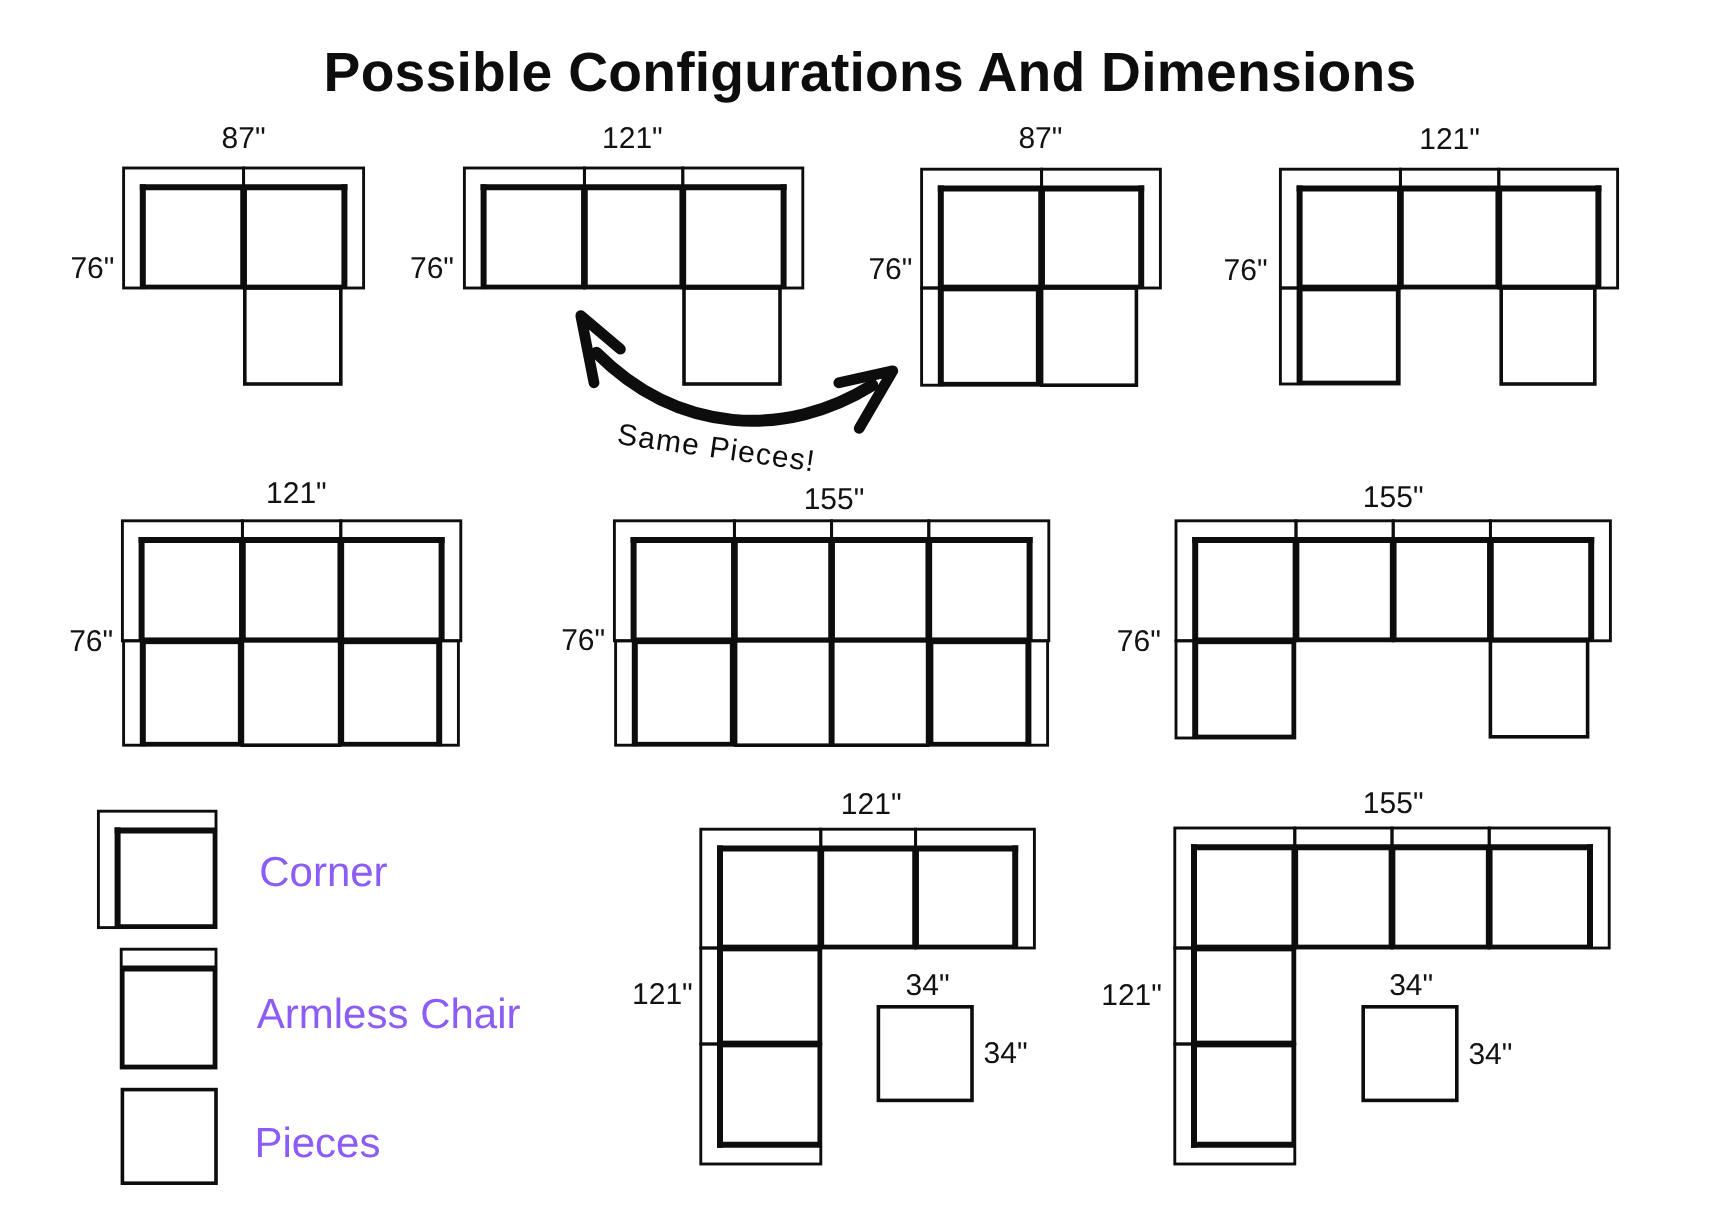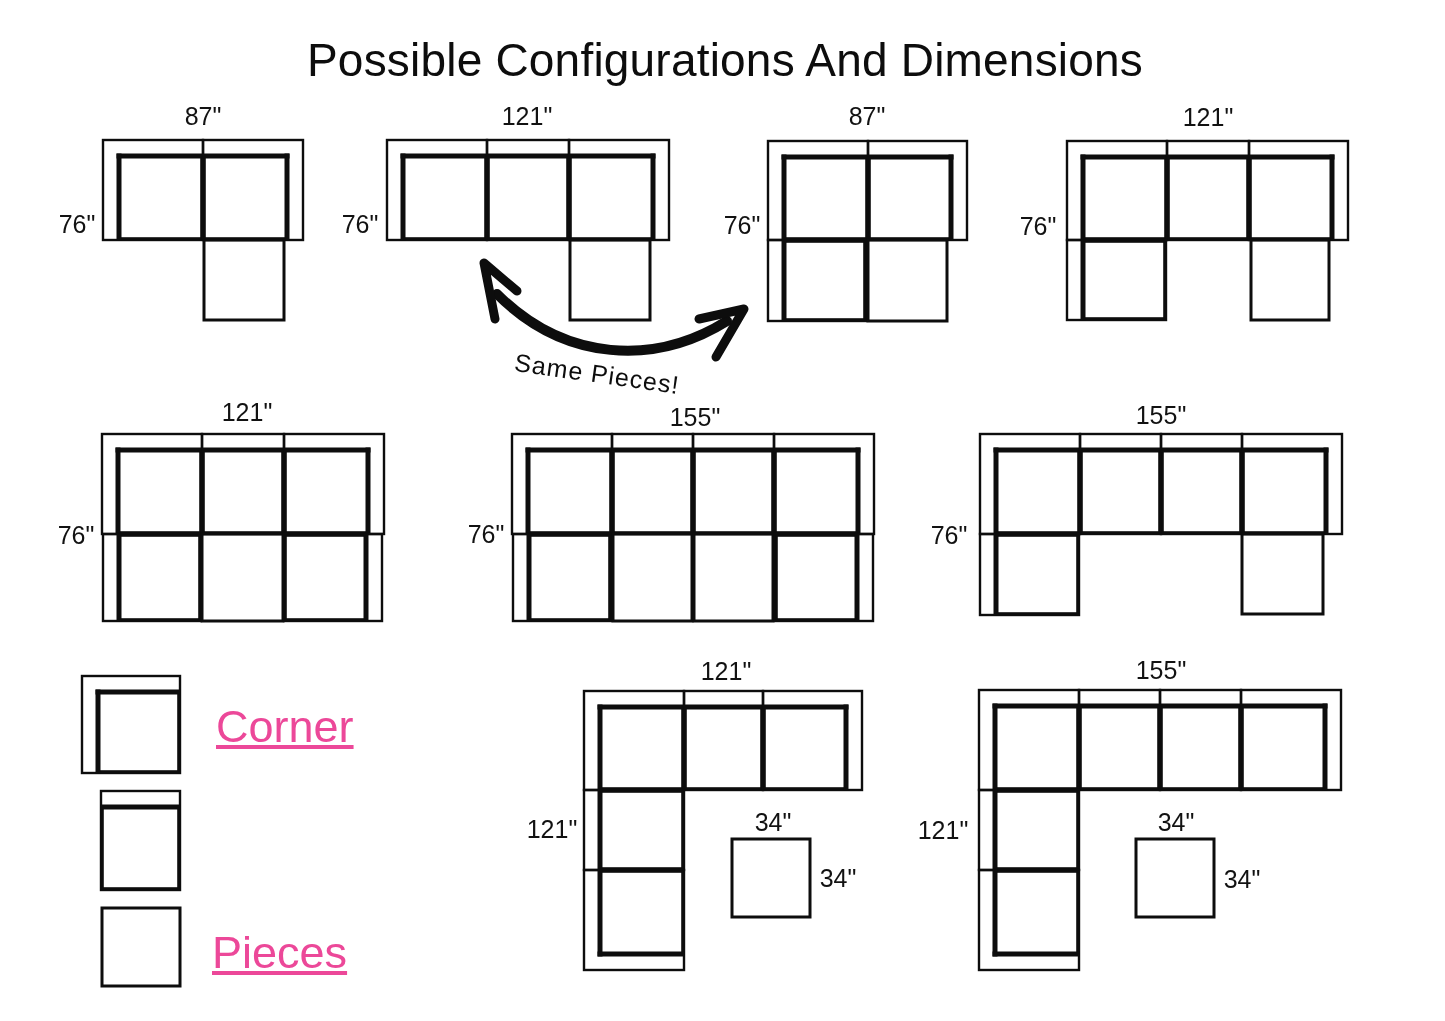--- a/index.html
+++ b/index.html
@@ -1,25 +1,25 @@
 <!DOCTYPE html>
 <html><head>
 <meta charset="utf-8">
 <style>
   html,body{margin:0;padding:0;background:#ffffff;}
   body{width:1445px;height:1021px;position:relative;overflow:hidden;
        font-family:"Liberation Sans",sans-serif;color:#0d0d0d;}
   .stage{position:absolute;left:0;top:0;width:1445px;height:1021px;}
   #diagram-svg{position:absolute;left:0;top:0;}
   .title{position:absolute;left:725px;top:60px;transform:translate(-50%,-50%);
-         font-size:46px;font-weight:400;letter-spacing:.2px;white-space:nowrap;color:#0d0d0d;}
+         font-size:46px;font-weight:700;letter-spacing:.2px;white-space:nowrap;color:#0d0d0d;}
   .dim{position:absolute;transform:translate(-50%,-50%);font-size:25px;
        color:#121212;white-space:nowrap;}
-  .legend-label{position:absolute;transform:translate(0,-50%);font-size:45px;
-       color:#ec4899;white-space:nowrap;text-decoration:underline;}
+  .legend-label{position:absolute;transform:translate(0,-50%);font-size:35px;
+       color:#8b5cf6;white-space:nowrap;}
   .annotation{position:absolute;left:597px;top:374px;
        transform:translate(-50%,-50%) rotate(8deg);
        font-size:25px;letter-spacing:1px;color:#0d0d0d;white-space:nowrap;}
 </style>
 </head>
 <body>
 
 <div class="stage">
 
   <svg id="diagram-svg" width="1445" height="1021" viewBox="0 0 1445 1021">
@@ -330,17 +330,18 @@
   <div class="dim" style="left:726px;top:671px">121"</div>
   <div class="dim" style="left:552px;top:829px">121"</div>
   <div class="dim" style="left:773px;top:822px">34"</div>
   <div class="dim" style="left:838px;top:878px">34"</div>
   <div class="dim" style="left:1161px;top:670px">155"</div>
   <div class="dim" style="left:943px;top:830px">121"</div>
   <div class="dim" style="left:1176px;top:822px">34"</div>
   <div class="dim" style="left:1242px;top:879px">34"</div>
 
   <div class="legend-label" style="left:216px;top:727px">Corner</div>
+  <div class="legend-label" style="left:214px;top:846px">Armless Chair</div>
   <div class="legend-label" style="left:212px;top:953px">Pieces</div>
 
   <div class="annotation">Same Pieces!</div>
 
 </div>
 
 </body></html>

